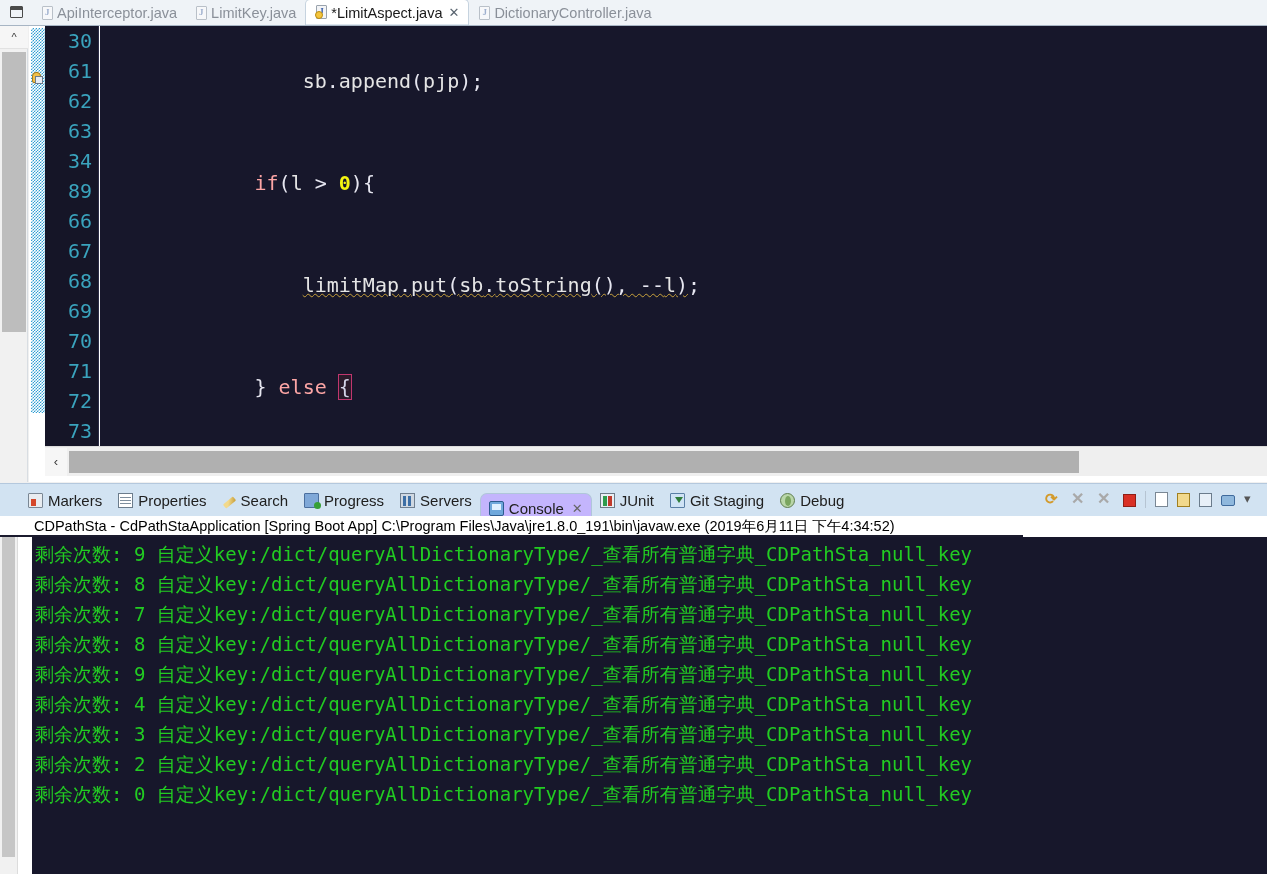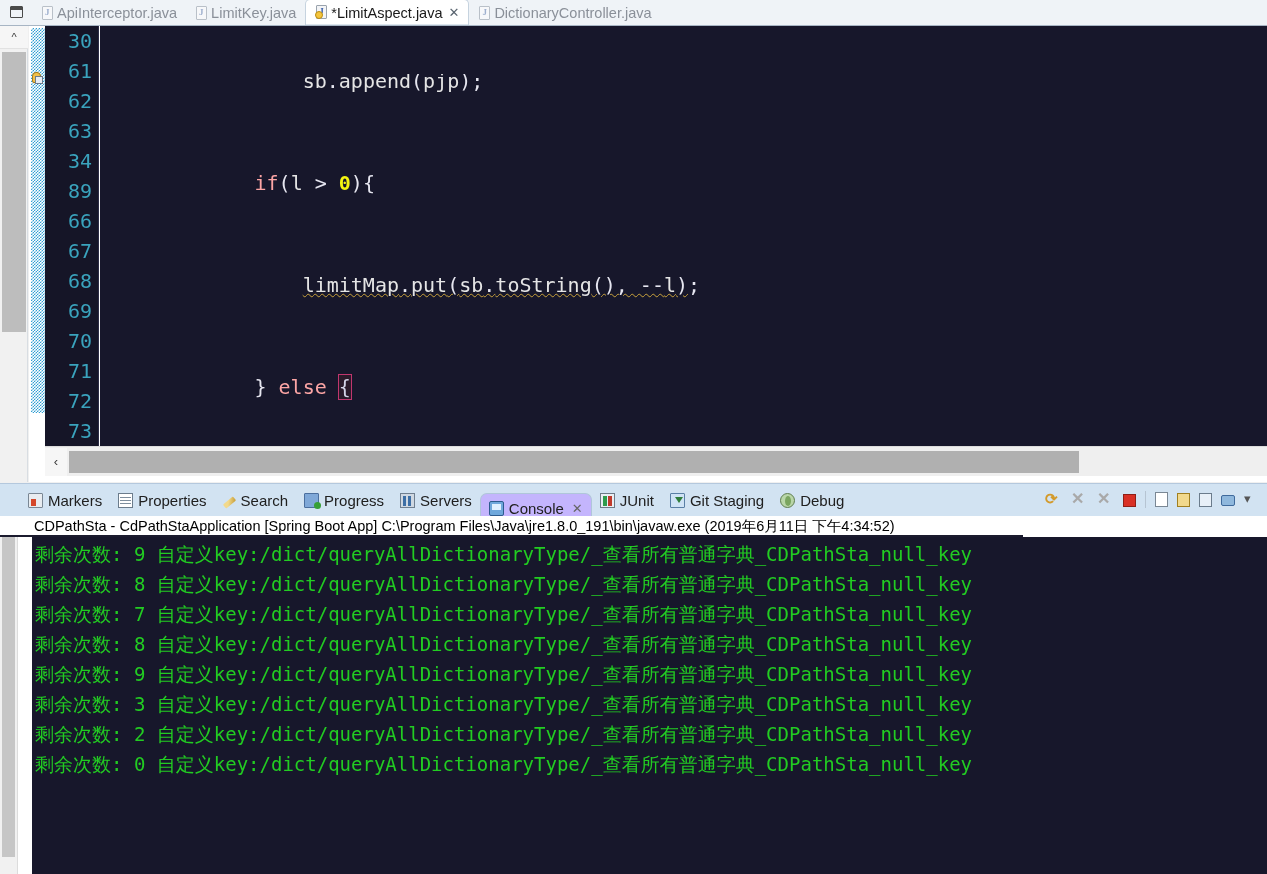--- a/index.html
+++ b/index.html
@@ -508,19 +508,20 @@
     <div class="console-lv">
       <div class="cthumb"></div>
     </div>
 
     <div class="console-body">
       <div class="oline">剩余次数: 9 自定义key:/dict/queryAllDictionaryType/_查看所有普通字典_CDPathSta_null_key</div>
       <div class="oline">剩余次数: 8 自定义key:/dict/queryAllDictionaryType/_查看所有普通字典_CDPathSta_null_key</div>
       <div class="oline">剩余次数: 7 自定义key:/dict/queryAllDictionaryType/_查看所有普通字典_CDPathSta_null_key</div>
       <div class="oline">剩余次数: 8 自定义key:/dict/queryAllDictionaryType/_查看所有普通字典_CDPathSta_null_key</div>
       <div class="oline">剩余次数: 9 自定义key:/dict/queryAllDictionaryType/_查看所有普通字典_CDPathSta_null_key</div>
+      <div class="oline">剩余次数: 4 自定义key:/dict/queryAllDictionaryType/_查看所有普通字典_CDPathSta_null_key</div>
       <div class="oline">剩余次数: 3 自定义key:/dict/queryAllDictionaryType/_查看所有普通字典_CDPathSta_null_key</div>
       <div class="oline">剩余次数: 2 自定义key:/dict/queryAllDictionaryType/_查看所有普通字典_CDPathSta_null_key</div>
       <div class="oline">剩余次数: 0 自定义key:/dict/queryAllDictionaryType/_查看所有普通字典_CDPathSta_null_key</div>
     </div>
   </div>
 
 </div>
 
 </body></html>

